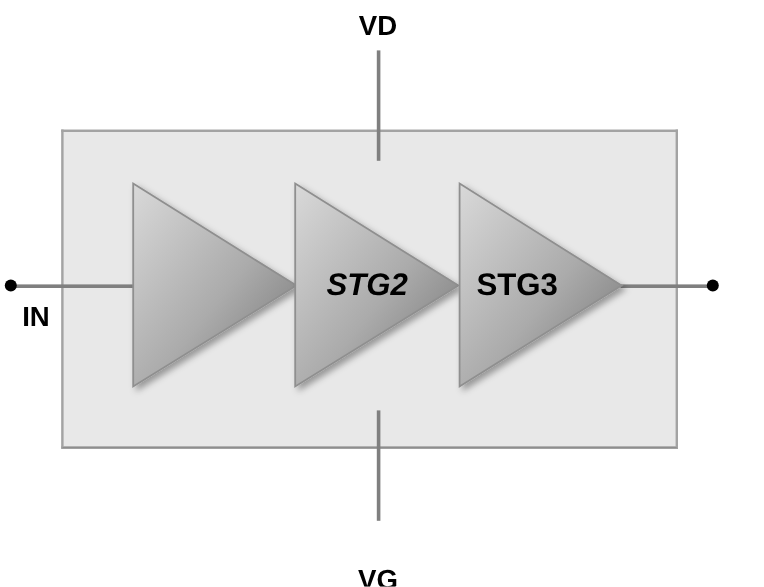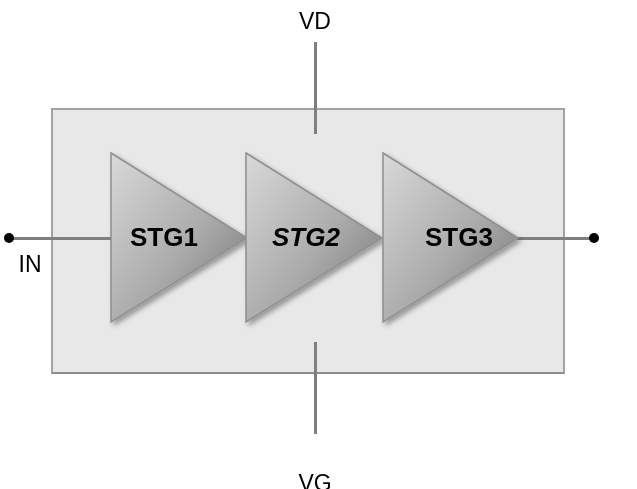--- a/index.html
+++ b/index.html
@@ -55,26 +55,26 @@
     width: 130px;
     text-align: center;
     font-size: 26px;
     font-weight: bold;
     color: #000000;
     line-height: 28px;
     letter-spacing: 0px;
   }
   #stg1-label { left: 99px;  top: 223px; }
   #stg2-label { left: 241px; top: 223px; font-style: italic; }
-  #stg3-label { left: 394px; top: 223px; text-align: center; }
+  #stg3-label { left: 366px; top: 223px; text-align: center; }
   .port-label {
     position: absolute;
     text-align: center;
     font-size: 23px;
-    font-weight: normal;
+    font-weight: bold;
     color: #000000;
     line-height: 25px;
   }
   #vd-label  { left: 285px; top: 9px;   width: 60px; }
   #vg-label  { left: 285px; top: 447px; width: 60px; margin-top: 24px; }
   #in-label  { left: 0px;   top: 252px; width: 60px; }
   #out-label { left: 568px; top: 247px; width: 62px; }
 </style>
 </head>
 <body>
@@ -100,21 +100,20 @@
       </linearGradient>
       <filter id="triShadow" x="-20%" y="-20%" width="150%" height="150%">
         <feDropShadow dx="3" dy="3" stdDeviation="2.5" flood-color="#000000" flood-opacity="0.35"></feDropShadow>
       </filter>
     </defs>
     <polygon points="111,153 247,238 111,322" fill="url(#triGrad)" stroke="#8f8f8f" stroke-width="1.5" filter="url(#triShadow)"></polygon>
     <polygon points="246,153 382,238 246,322" fill="url(#triGrad)" stroke="#8f8f8f" stroke-width="1.5" filter="url(#triShadow)"></polygon>
     <polygon points="383,153 518,238 383,322" fill="url(#triGrad)" stroke="#8f8f8f" stroke-width="1.5" filter="url(#triShadow)"></polygon>
   </svg>
 
-  <div class="stage-label" id="stg1-label">STG1</div>
   <div class="stage-label" id="stg2-label">STG2</div>
   <div class="stage-label" id="stg3-label">STG3</div>
 
   <div class="port-label" id="vd-label">VD</div>
   <div class="port-label" id="vg-label">VG</div>
   <div class="port-label" id="in-label">IN</div>
 
 </div>
 
 </body></html>

